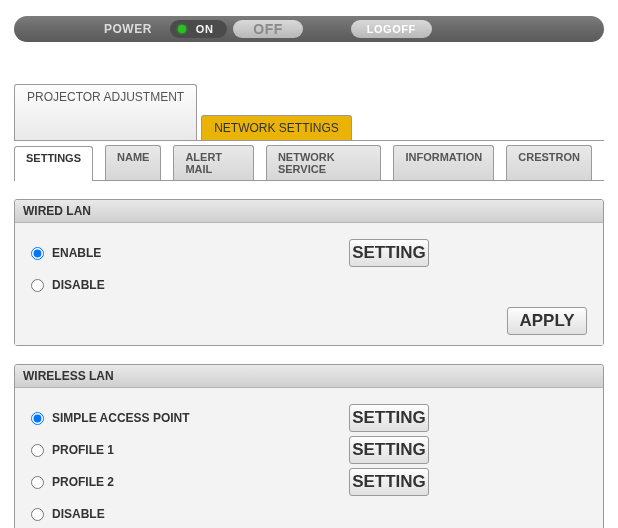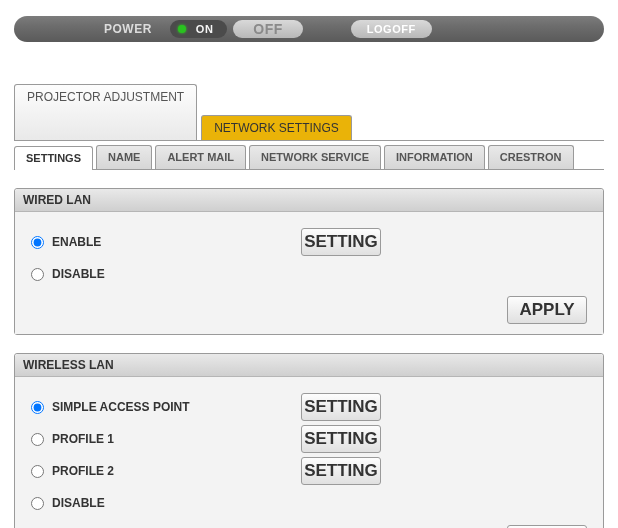--- a/index.html
+++ b/index.html
@@ -103,21 +103,21 @@
       border-bottom: 1px solid #9a9a9a;
     }
     .sub-tab {
       border: 1px solid #9a9a9a;
       border-bottom: none;
       background: linear-gradient(#e9e9e9, #d6d6d6);
       padding: 5px 11px;
       font-size: 11px;
       font-weight: bold;
       color: #555;
-      margin-right: 3px;
+      margin-right: 12px;
       border-top-left-radius: 3px;
       border-top-right-radius: 3px;
     }
     .sub-tab.active {
       background: #ffffff;
       color: #333;
       position: relative;
       top: 1px;
       padding-bottom: 6px;
     }
@@ -143,20 +143,21 @@
     }
     .panel-body {
       clear: both;
       padding: 14px 16px 10px 16px;
       background: #f3f3f3;
     }
     .option-row {
       display: flex;
       align-items: center;
       height: 32px;
+      gap: 48px;
     }
     .option-row label {
       display: flex;
       align-items: center;
       font-size: 12px;
       font-weight: bold;
       color: #333;
       width: 270px;
     }
     .option-row input[type=radio] {

